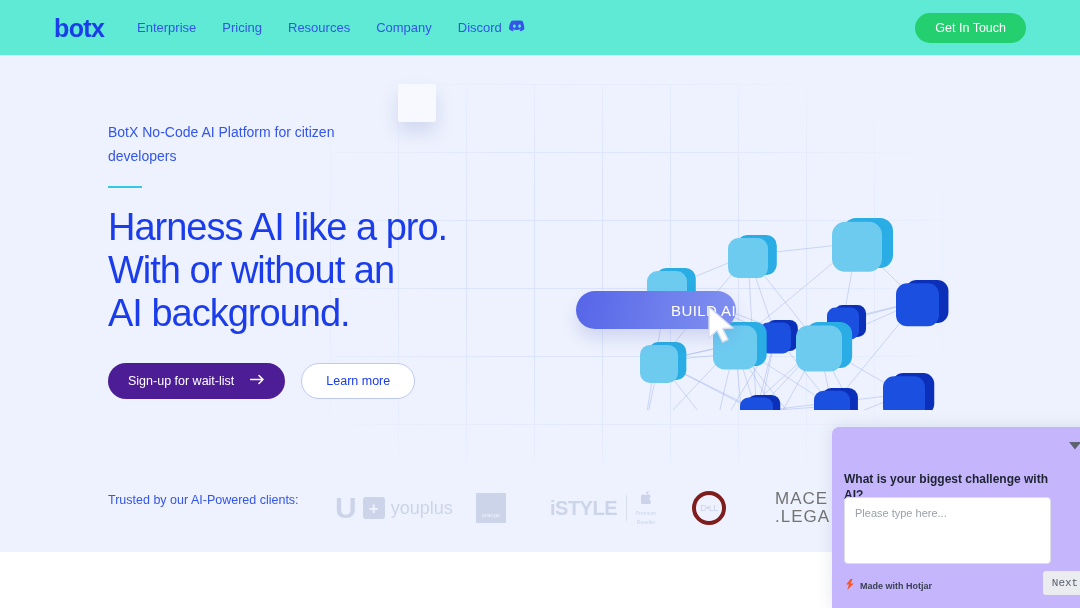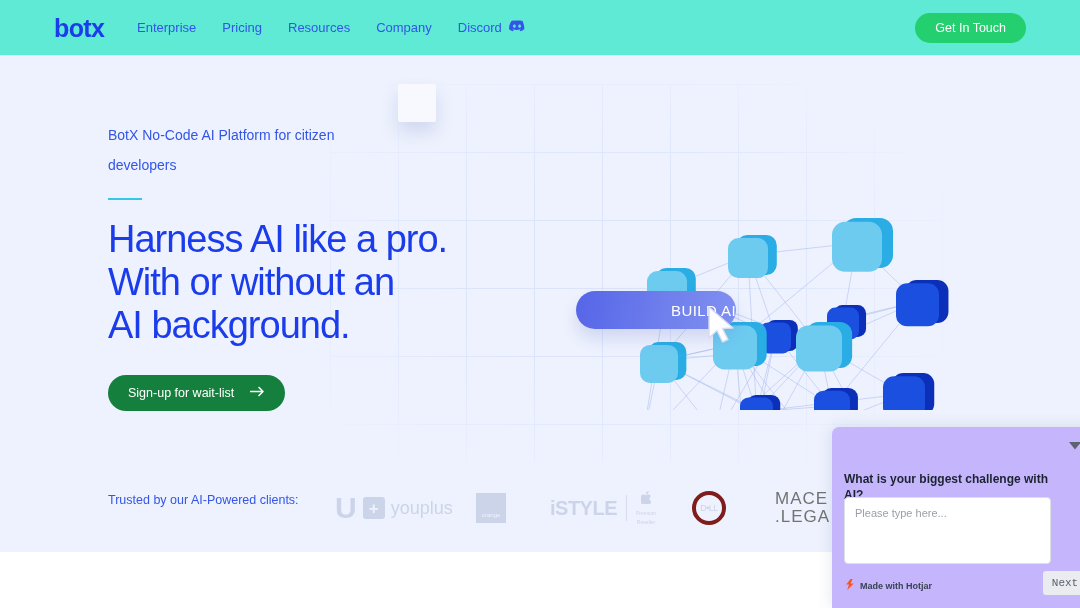--- a/index.html
+++ b/index.html
@@ -57,33 +57,33 @@
   .float-tile {
     position: absolute; left: 398px; top: 84px; width: 38px; height: 38px;
     background: #f7f9ff; border-radius: 2px;
     box-shadow: 0 10px 18px rgba(80,100,170,0.18);
     z-index: 2;
   }
 
   
   .hero-copy { position: absolute; left: 108px; top: 120px; width: 420px; z-index: 10; }
   .eyebrow {
-    font-size: 14px; color: #3355e8; line-height: 30px; max-width: 250px;
+    font-size: 14px; color: #3355e8; line-height: 24px; max-width: 250px;
   }
   .divider {
     width: 34px; height: 2px; background: #33c8e8; margin: 18px 0 18px 0;
   }
   .headline {
     font-size: 38px; line-height: 43px; color: #1a3cea;
     letter-spacing: -1px; font-weight: normal;
   }
   .btn-row { display: flex; gap: 16px; margin-top: 28px; align-items: center; }
   .btn-primary {
     height: 36px; padding: 0 20px; border-radius: 18px; border: none;
-    background: #15803d; color: #fff; font-size: 12.5px;
+    background: #4c1d95; color: #fff; font-size: 12.5px;
     font-family: "Liberation Sans", sans-serif;
     display: flex; align-items: center; gap: 16px; cursor: pointer; white-space: nowrap;
   }
   .btn-outline {
     height: 36px; padding: 0 24px; border-radius: 18px;
     border: 1px solid #bcc9f4; background: #fff; color: #1a3cea;
     font-size: 12.5px; font-family: "Liberation Sans", sans-serif;
     display: flex; align-items: center; cursor: pointer; white-space: nowrap;
   }
 
@@ -344,20 +344,23 @@
       </h1>
       <div class="btn-row">
         <button class="btn-primary">
           <span>Sign-up for wait-list</span>
           <span>
             <svg width="15" height="11" viewBox="0 0 15 11">
               <path d="M0.5 5.5 H13 M9 1.5 L13 5.5 L9 9.5" stroke="#ffffff" stroke-width="1.5" fill="none" stroke-linecap="round" stroke-linejoin="round"></path>
             </svg>
           </span>
         </button>
+        <button class="btn-outline">
+          <span>Learn more</span>
+        </button>
       </div>
     </div>
 
     <div class="clients">
       <span class="clients-label">Trusted by our AI-Powered clients:</span>
     </div>
 
     <div class="logos">
 
       <div class="logo-slot lg-youplus">

